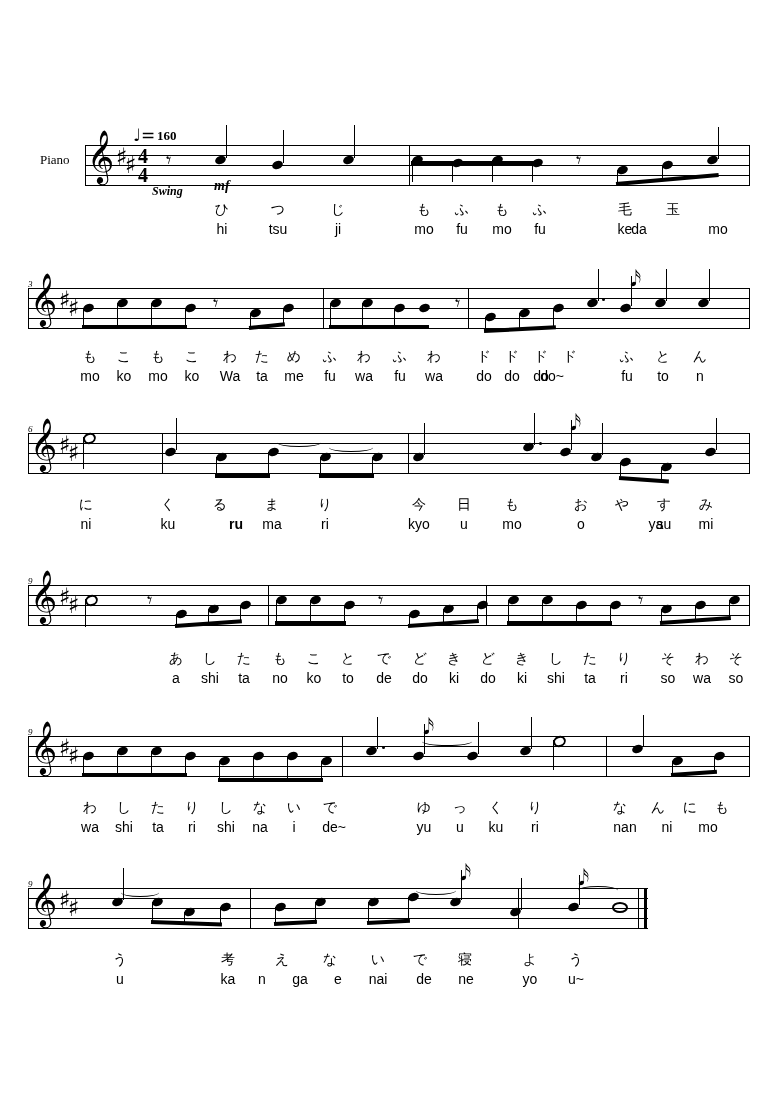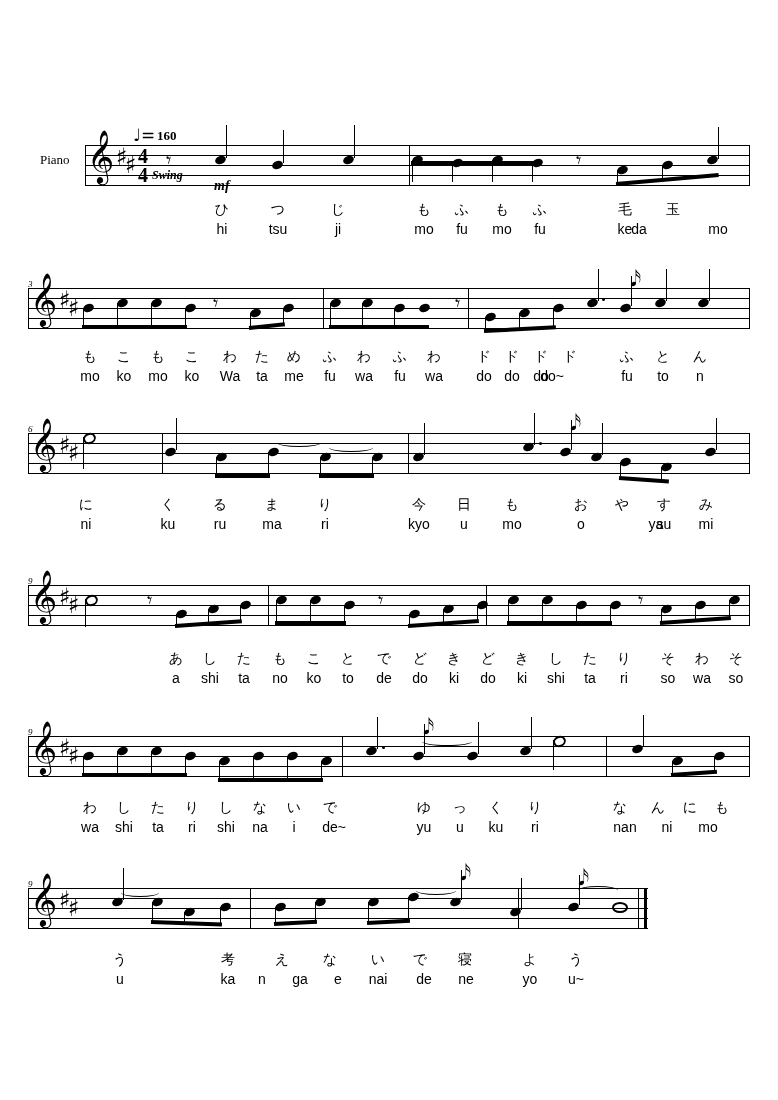--- a/index.html
+++ b/index.html
@@ -226,21 +226,21 @@
     </div>
 
     <div class="clef" style="left:87px; top:133px;">𝄞</div>
     <div class="keysig" style="left:116px; top:145px;">♯</div>
     <div class="keysig" style="left:125px; top:153px;">♯</div>
     <div class="timesig-num" style="left:138px; top:147px;">4</div>
     <div class="timesig-den" style="left:138px; top:166px;">4</div>
 
     <div class="tempo-note" style="left:133px; top:127px;">♩=</div>
     <div class="tempo-text" style="left:157px; top:128px;">160</div>
-    <div class="swing" style="left:152px; top:168px;text-align:center;">Swing</div>
+    <div class="swing" style="left:152px; top:184px;text-align:center;">Swing</div>
     <div class="dyn" style="left:214px; top:178px;">mf</div>
 
     <div class="rest8" style="left:166px; top:150px;">𝄾</div>
     <div class="nh" style="left:215px; top:156px;"></div>
     <div class="stem" style="left:226px; top:125px; height:33px;"></div>
     <div class="nh" style="left:272px; top:161px;"></div>
     <div class="stem" style="left:283px; top:130px; height:33px;"></div>
     <div class="nh" style="left:343px; top:156px;"></div>
     <div class="stem" style="left:354px; top:125px; height:33px;"></div>
 
@@ -455,21 +455,21 @@
     <span class="lyric kana" style="left:464px;">日</span>
     <span class="lyric kana" style="left:512px;">も</span>
     <span class="lyric kana" style="left:581px;">お</span>
     <span class="lyric kana" style="left:622px;">や</span>
     <span class="lyric kana" style="left:664px;">す</span>
     <span class="lyric kana" style="left:706px;">み</span>
   </div>
   <div class="lyricrow" style="top:516px;">
     <span class="lyric roma" style="left:86px;">ni</span>
     <span class="lyric roma" style="left:168px;">ku</span>
-    <span class="lyric roma" style="left:220px;">ru</span>
+    <span class="lyric roma" style="left:236px;font-weight:bold;">ru</span>
     <span class="lyric roma" style="left:272px;">ma</span>
     <span class="lyric roma" style="left:325px;">ri</span>
     <span class="lyric roma" style="left:419px;">kyo</span>
     <span class="lyric roma" style="left:464px;">u</span>
     <span class="lyric roma" style="left:512px;">mo</span>
     <span class="lyric roma" style="left:581px;">o</span>
     <span class="lyric roma" style="left:656px;">ya</span>
     <span class="lyric roma" style="left:664px;">su</span>
     <span class="lyric roma" style="left:706px;">mi</span>
   </div>

